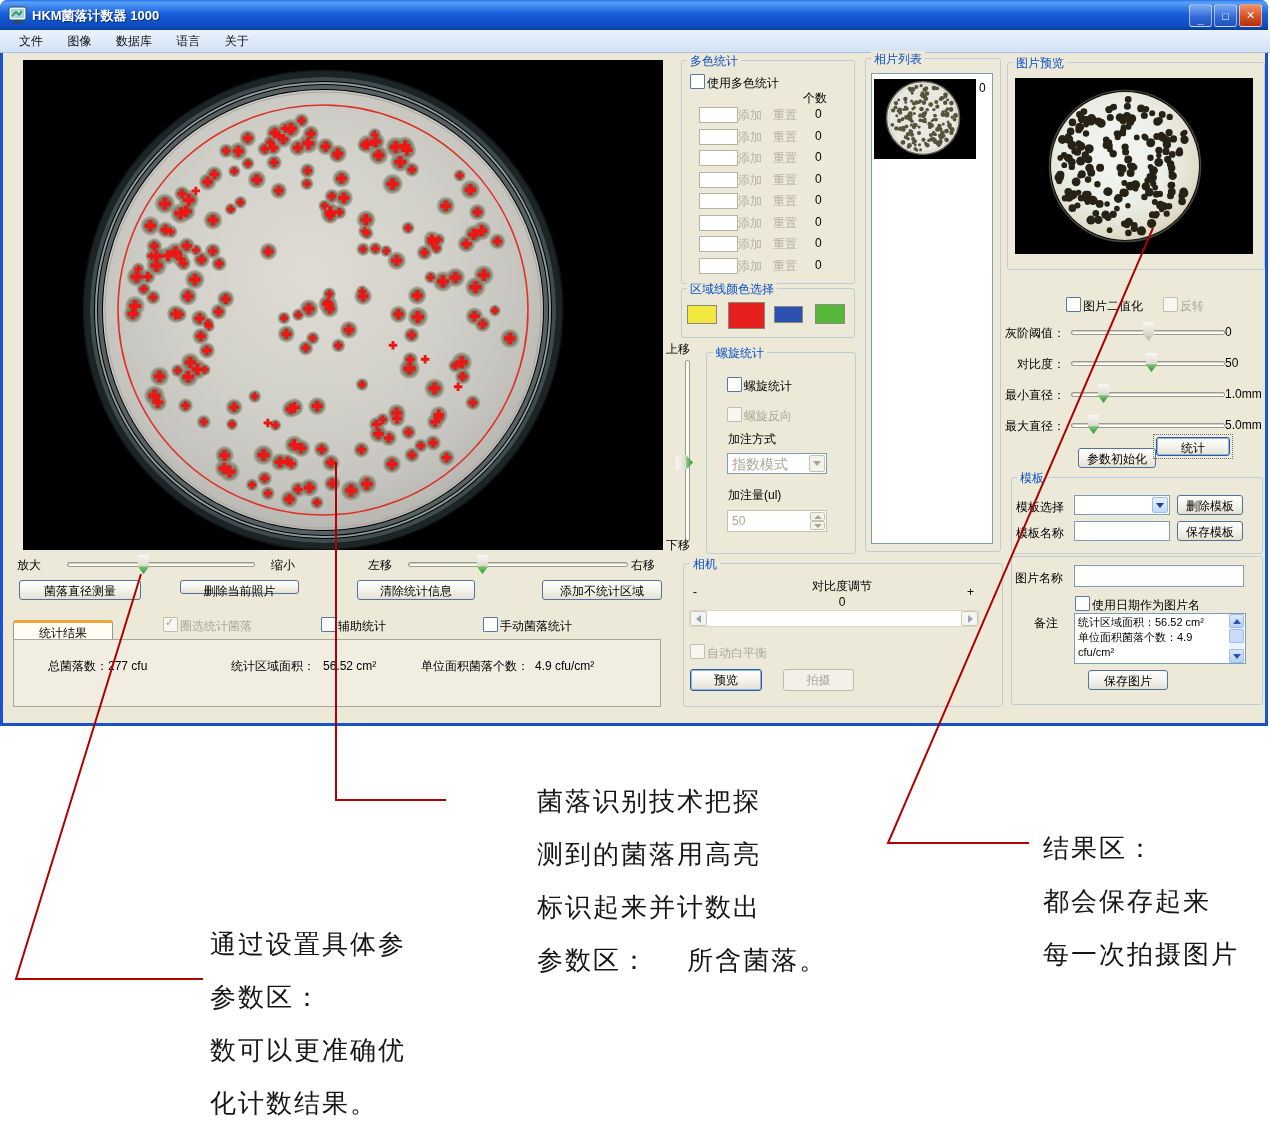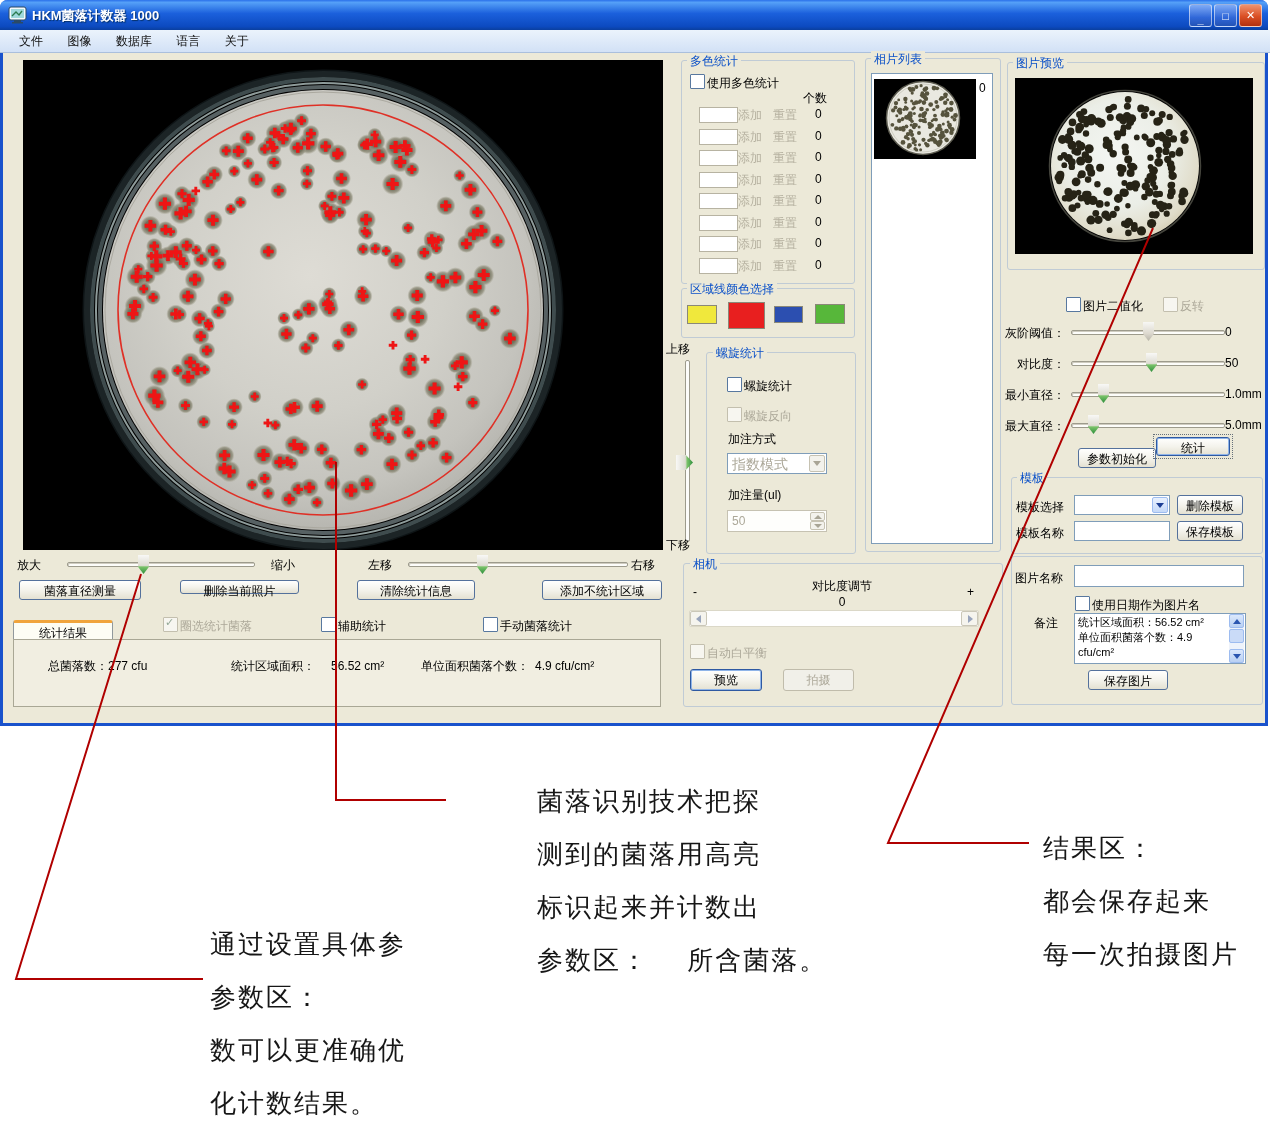--- a/index.html
+++ b/index.html
@@ -582,21 +582,21 @@
   <span class="cb dis chk" style="left:160px;top:617px"></span>
   <span class="lbl dis" style="left:177px;top:618px">圈选统计菌落</span>
   <span class="cb" style="left:318px;top:617px"></span>
   <span class="lbl" style="left:335px;top:618px">辅助统计</span>
   <span class="cb" style="left:480px;top:617px"></span>
   <span class="lbl" style="left:497px;top:618px">手动菌落统计</span>
 
   <div class="tab" style="left:10px;top:620px;width:100px;height:20px">统计结果</div>
   <div class="statsbox" style="left:10px;top:639px;width:646px;height:66px"></div>
   <span class="lbl" style="left:45px;top:658px"><span>总菌落数：</span><span>277 cfu</span></span>
-  <span class="lbl" style="left:228px;top:658px"><span>统计区域面积：</span><span style="margin-left:16px">56.52 cm²</span></span>
+  <span class="lbl" style="left:228px;top:658px"><span>统计区域面积：</span><span style="margin-left:8px">56.52 cm²</span></span>
   <span class="lbl" style="left:418px;top:658px"><span>单位面积菌落个数：</span><span style="margin-left:6px">4.9 cfu/cm²</span></span>
 
   <div class="grp" style="left:678px;top:60px;width:172px;height:222px"></div>
   <span class="cap" style="left:684px;top:53px">多色统计</span>
   <span class="cb" style="left:687px;top:74px"></span>
   <span class="lbl" style="left:704px;top:75px">使用多色统计</span>
   <span class="lbl" style="left:800px;top:90px">个数</span>
 
   <span class="swb" style="left:696px;top:107px;width:37px;height:14px"></span>
   <span class="lnk" style="left:735px;top:107px">添加</span>

